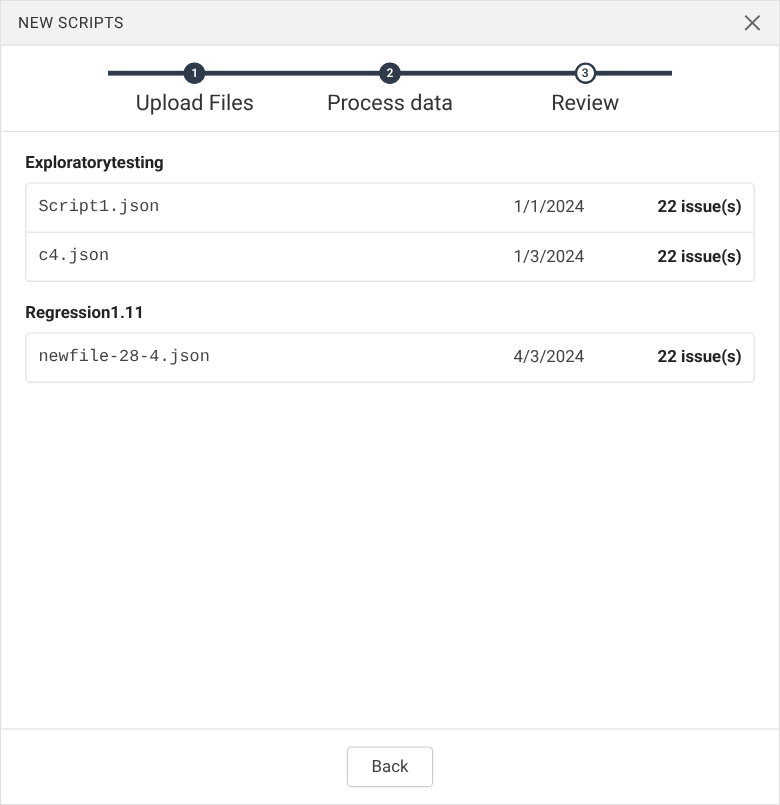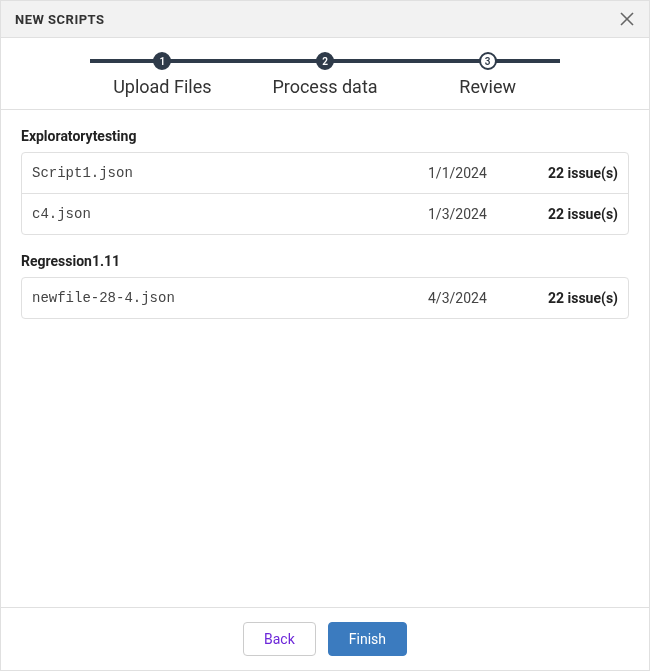--- a/index.html
+++ b/index.html
@@ -21,21 +21,21 @@
     .header {
       display: flex;
       align-items: center;
       justify-content: space-between;
       padding: 10px 14px;
       background: #f2f2f2;
       border-bottom: 1px solid #e0e0e0;
     }
     .header-title {
       font-size: 13px;
-      font-weight: 700;
+      font-weight: 400;
       letter-spacing: 0.5px;
       color: #333;
     }
     .close-icon {
       width: 16px;
       height: 16px;
       cursor: pointer;
       color: #666;
     }
     .close-icon svg {
@@ -148,21 +148,21 @@
     .btn {
       padding: 8px 20px;
       font-size: 14px;
       border-radius: 4px;
       cursor: pointer;
       border: 1px solid transparent;
       font-family: inherit;
     }
     .btn-secondary {
       background: #fff;
-      color: #6d28d9;
+      color: #404040;
       border: 1px solid #ccc;
     }
     .btn-primary {
       background: #3b7bbf;
       color: #fff;
       border: 1px solid #3b7bbf;
     }
   </style>
 </head>
 <body>
@@ -218,14 +218,13 @@
             <div class="file-date">4/3/2024</div>
             <div class="file-issues">22 issue(s)</div>
           </div>
         </div>
       </div>
     </div>
 </div>
 
 <div class="footer">
   <button class="btn btn-secondary">Back</button>
-  <button class="btn btn-primary">Finish</button>
 </div>
 
 </body></html>

